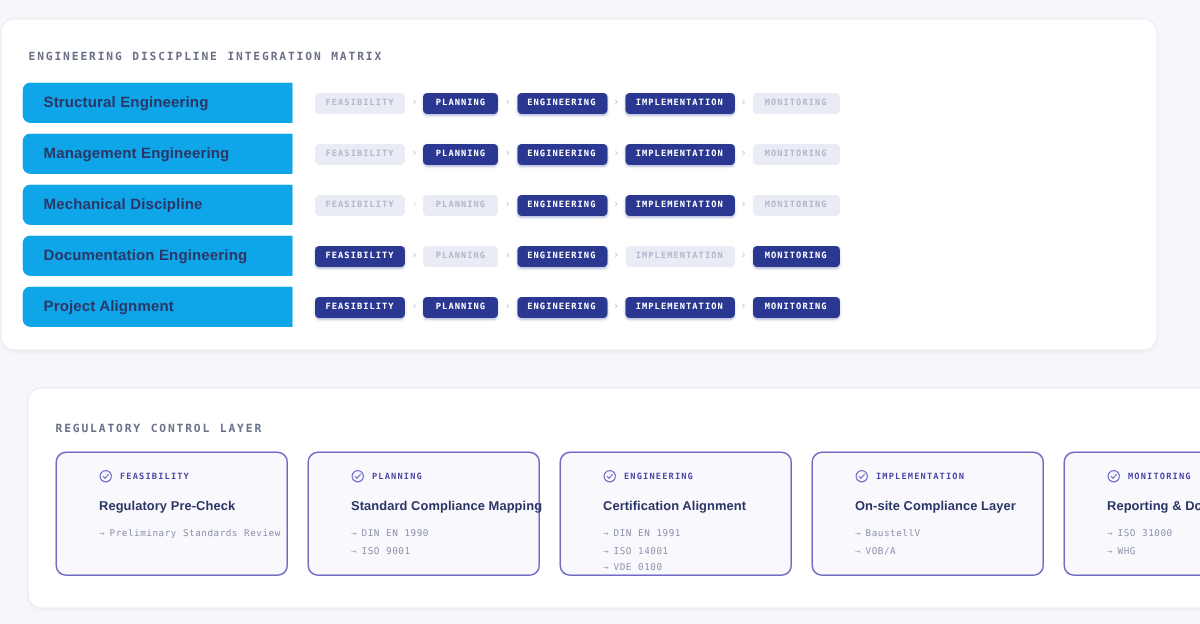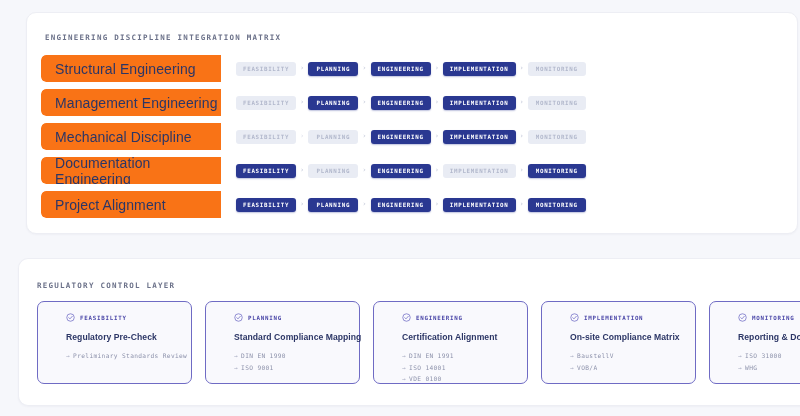--- a/index.html
+++ b/index.html
@@ -26,21 +26,21 @@
   
   .panel {
     position: absolute;
     background: #ffffff;
     border-radius: 10px;
     border: 1px solid #edeef4;
     box-shadow: 0 1px 2px rgba(40, 44, 90, 0.04);
   }
 
   #matrix-panel {
-    left: 26px;
+    left: 0;
     top: 12px;
     width: 772px;
     height: 222px;
   }
 
   #regulatory-panel {
     left: 18px;
     top: 258px;
     width: 790px;
     height: 148px;
@@ -77,26 +77,26 @@
     overflow: hidden;
     background: #ffffff;
     display: flex;
     align-items: center;
   }
 
   .row-label {
     width: 180px;
     height: 27px;
     flex: 0 0 180px;
-    background: #f97316;
+    background: #0ea5e9;
     display: flex;
     align-items: center;
     padding-left: 14px;
-    font-size: 14px;
-    font-weight: 400;
+    font-size: 10px;
+    font-weight: 700;
     color: #2c3666;
     letter-spacing: 0.1px;
     border-top-left-radius: 5px;
     border-bottom-left-radius: 5px;
   }
 
   .row-stages {
     flex: 1;
     display: flex;
     align-items: center;
@@ -401,21 +401,21 @@
         <div class="reg-card">
           <div class="card-head">
             <span>
               <svg class="check-icon" viewBox="0 0 12 12" fill="none" xmlns="http://www.w3.org/2000/svg">
                 <circle cx="6" cy="6" r="5" stroke="#6f6bc4" stroke-width="1"></circle>
                 <path d="M3.7 6.2 L5.3 7.8 L8.4 4.4" stroke="#6f6bc4" stroke-width="1" stroke-linecap="round" stroke-linejoin="round"></path>
               </svg>
             </span>
             <span class="card-stage">IMPLEMENTATION</span>
           </div>
-          <div class="card-title">On-site Compliance Matrix</div>
+          <div class="card-title">On-site Compliance Layer</div>
           <ul class="card-items">
             <li class="card-item"><span class="dash">→</span><span>BaustellV</span></li>
             <li class="card-item"><span class="dash">→</span><span>VOB/A</span></li>
           </ul>
         </div>
         <div class="reg-card">
           <div class="card-head">
             <span>
               <svg class="check-icon" viewBox="0 0 12 12" fill="none" xmlns="http://www.w3.org/2000/svg">
                 <circle cx="6" cy="6" r="5" stroke="#6f6bc4" stroke-width="1"></circle>

